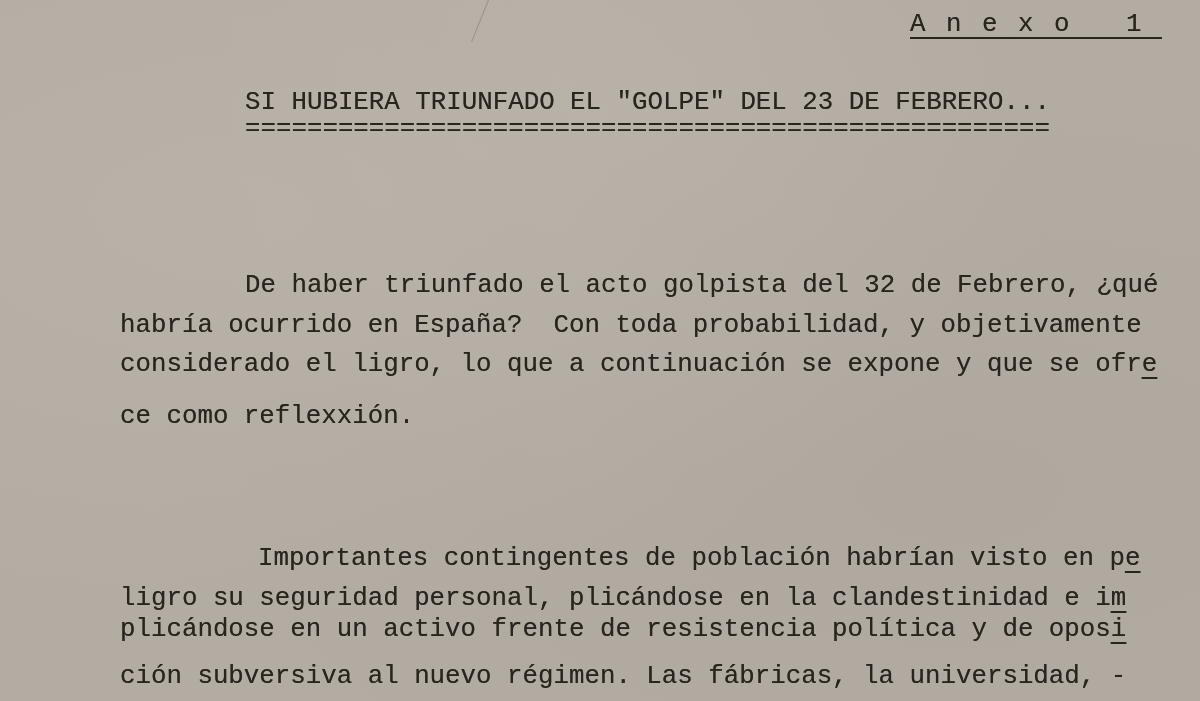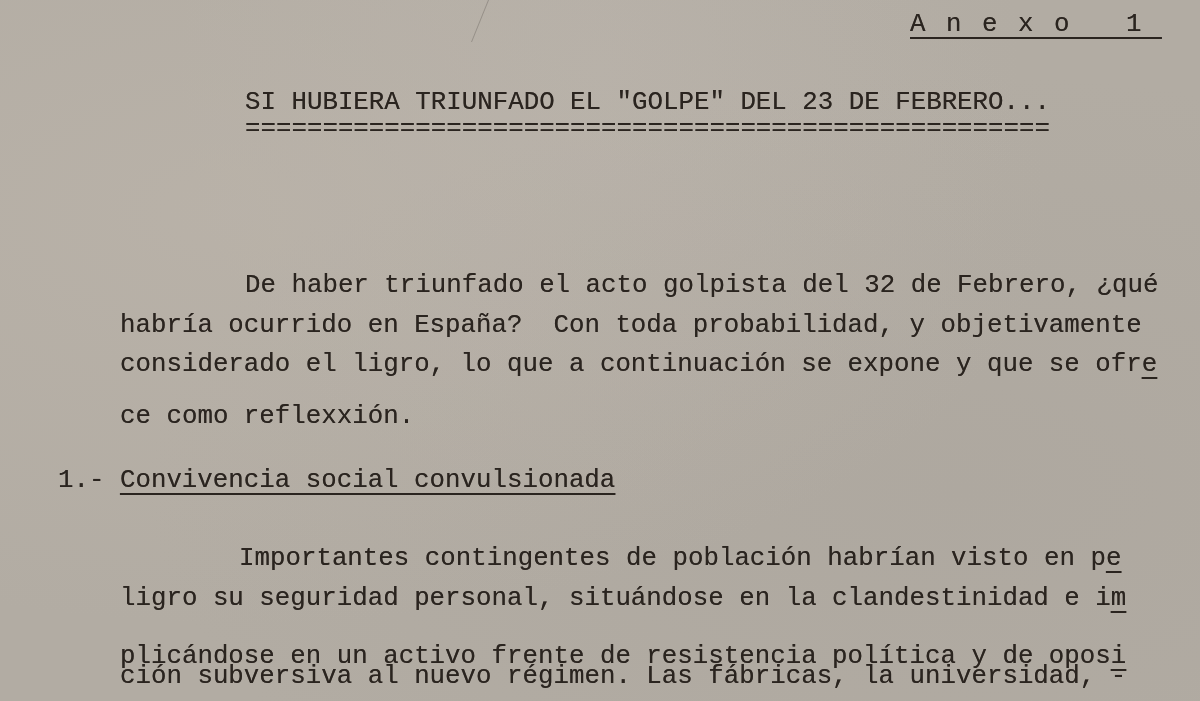--- a/index.html
+++ b/index.html
@@ -71,22 +71,21 @@
   <div class="line" style="left:245px; top:114px;">====================================================</div>
 
 
   <div>
     <div class="line" style="left:245px; top:271px;">De haber triunfado el acto golpista del 32 de Febrero, ¿qué</div>
     <div class="line" style="left:120px; top:311px;">habría ocurrido en España?  Con toda probabilidad, y objetivamente</div>
     <div class="line" style="left:120px; top:350px;"><span>considerado el ligro, lo que a continuación se expone y que se ofr</span><span class="ul-char">e</span></div>
     <div class="line" style="left:120px; top:370px;margin-top:32px;">ce como reflexxión.</div>
   </div>
 
-  <div class="line" style="left:58px; top:466px;"><span>1.-</span> <span class="ul">Convivencia social convulsionada</span></div>
 
   <div>
-    <div class="line" style="left:239px; top:544px;"><span>Importantes contingentes de población habrían visto en p</span><span class="ul-char">e</span></div>
-    <div class="line" style="left:120px; top:584px;"><span>ligro su seguridad personal, situándose en la clandestinidad e i</span><span class="ul-char">m</span></div>
-    <div class="line" style="left:120px; top:642px;"><span>plicándose en un activo frente de resistencia política y de opos</span><span class="ul-char">i</span></div>
+    <div class="line" style="left:258px; top:544px;"><span>Importantes contingentes de población habrían visto en p</span><span class="ul-char">e</span></div>
+    <div class="line" style="left:120px; top:584px;"><span>ligro su seguridad personal, plicándose en la clandestinidad e i</span><span class="ul-char">m</span></div>
+    <div class="line" style="left:120px; top:615px;"><span>plicándose en un activo frente de resistencia política y de opos</span><span class="ul-char">i</span></div>
     <div class="line" style="left:120px; top:662px;">ción subversiva al nuevo régimen. Las fábricas, la universidad, -</div>
   </div>
 
 </div>
 
 </body></html>

